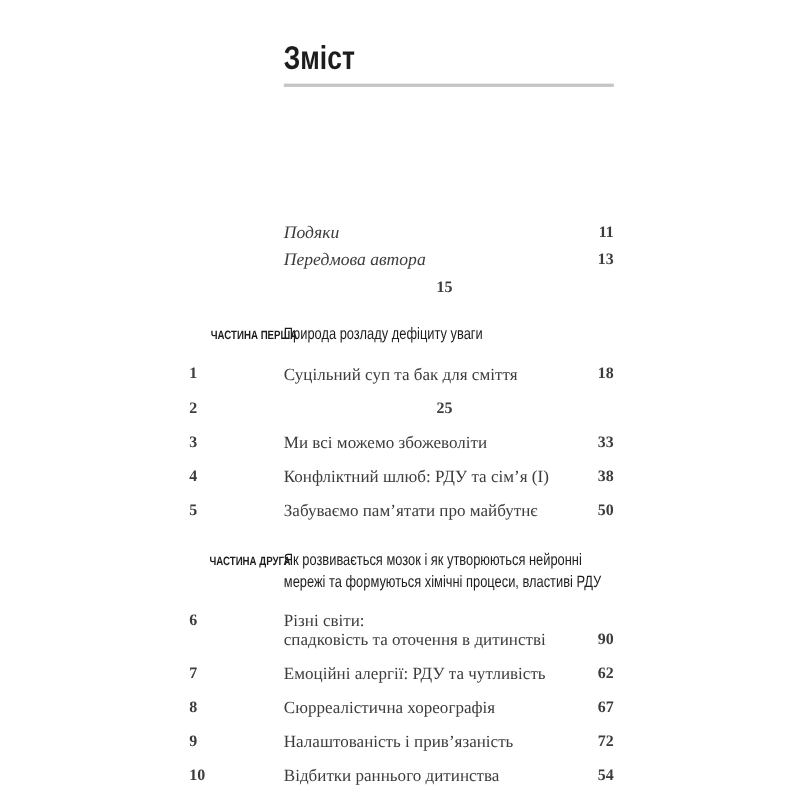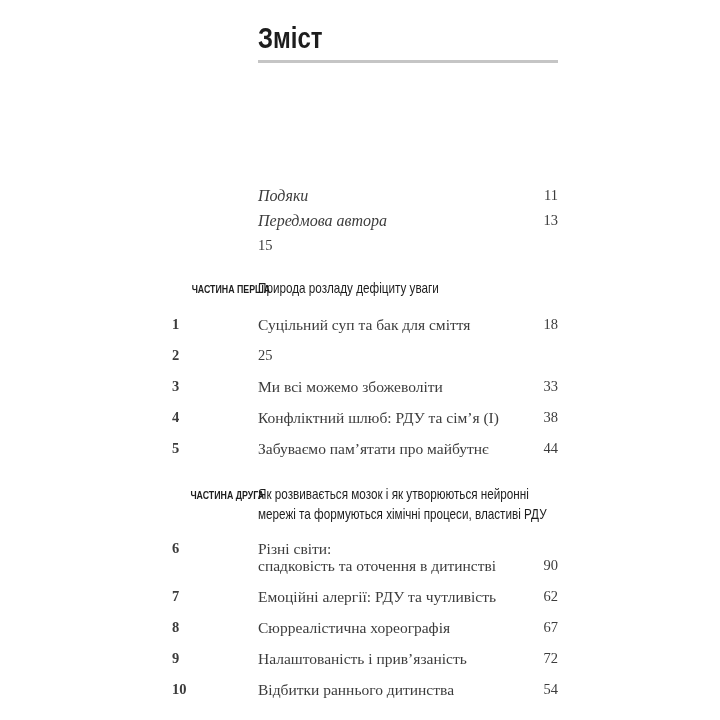--- a/index.html
+++ b/index.html
@@ -5,21 +5,21 @@
   * { box-sizing: border-box; }
   html, body { margin: 0; padding: 0; }
   body {
     width: 720px; height: 720px;
     background: #ffffff;
     position: relative;
     font-family: "Liberation Serif", serif;
     color: #3c3c3c;
     overflow: hidden;
   }
-  .toc { position: absolute; left: 172px; top: 0; width: 386px; }
+  .toc { position: absolute; left: 172px; top: 16px; width: 386px; }
 
   
   .header { margin-left: 86px; margin-top: 21px; }
   .doc-title {
     margin: 0;
     font-family: "Liberation Sans", sans-serif;
     font-weight: 700;
     font-size: 30px;
     line-height: 34px;
     color: #1d1d1d;
@@ -31,23 +31,24 @@
   
   .row {
     display: grid;
     grid-template-columns: 78px 1fr auto;
     column-gap: 8px;
     align-items: baseline;
   }
   .gutter { text-align: left; }
   .pagenum {
     align-self: end;
-    font-weight: 400;
+    font-weight: 700;
     font-size: 14.5px;
     color: #3c3c3c;
+    text-align: center;
   }
 
   
   .front { margin-top: 120px; }
   .fm-row { line-height: 25px; }
   .fm-title { font-style: italic; font-size: 16px; }
 
   
   .part-head { line-height: 20px; }
   .part-head-1 { margin-top: 20px; }
@@ -133,21 +134,21 @@
     <div class="chap-title">
         <div>Конфліктний шлюб: РДУ та сім’я (I)</div>
       </div>
     <div class="pagenum">38</div>
   </div>
   <div class="row chapter chap-next">
     <div class="gutter chap-num">5</div>
     <div class="chap-title">
         <div>Забуваємо пам’ятати про майбутнє</div>
       </div>
-    <div class="pagenum">44</div>
+    <div class="pagenum">50</div>
   </div>
 
   <div class="row part-head part-head-2">
     <div class="gutter part-label"><span class="cond-r">ЧАСТИНА ДРУГА</span></div>
     <div class="part-title">
       <div><span class="cond">Як розвивається мозок і як утворюються нейронні</span></div>
       <div><span class="cond">мережі та формуються хімічні процеси, властиві РДУ</span></div>
     </div>
     <div></div>
   </div>

